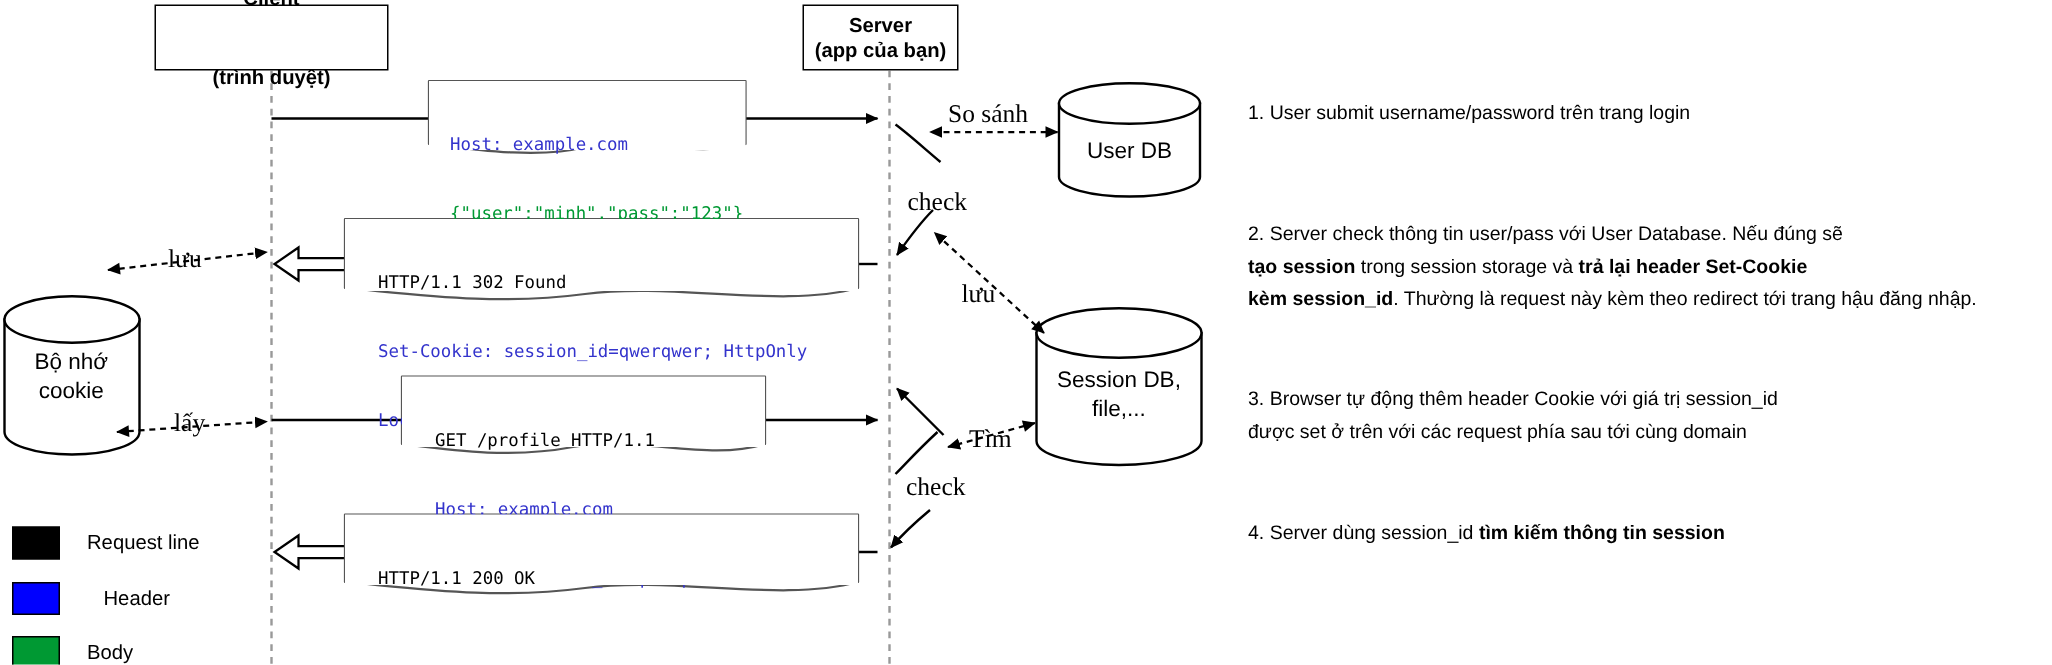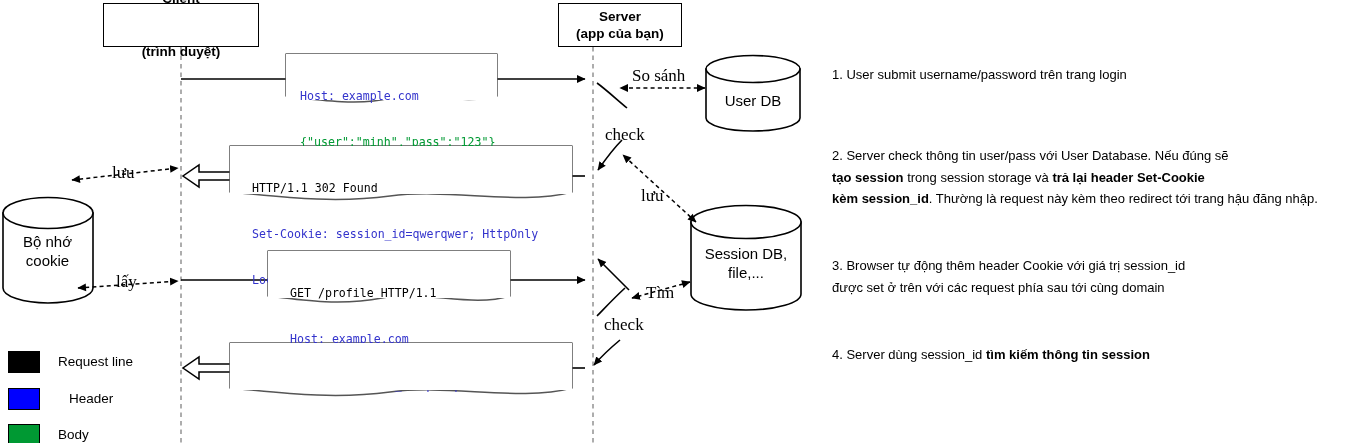--- a/index.html
+++ b/index.html
@@ -160,21 +160,21 @@
   <path d="M268,251 L510,251 L510,296 C472,308 424,290 382,298 C340,306 300,300 268,296 Z" fill="#ffffff" stroke="#555555" stroke-width="1.5" stroke-linejoin="round"></path>
 
   <path d="M230,343 L572,343 L572,388 C520,402 450,384 390,392 C330,400 275,392 230,388 Z" fill="#ffffff" stroke="#555555" stroke-width="1.5" stroke-linejoin="round"></path>
 </svg>
 
 <div class="abs actor-box" style="left:103px; top:3px; width:156px; height:44px;gap:36px;">
   <div>Client</div>
   <div>(trình duyệt)</div>
 </div>
 
-<div class="abs actor-box" style="left:535px; top:3px; width:124px; height:44px;margin-left:23px;">
+<div class="abs actor-box" style="left:535px; top:3px; width:104px; height:44px;">
   <div>Server</div>
   <div>(app của bạn)</div>
 </div>
 
 <div class="abs msg-box" style="left:286px; top:54px; width:211px; height:46px;">
   <div class="msg-line-header">Host: example.com</div>
   <div class="msg-line-body">{"user":"minh","pass":"123"}</div>
 </div>
 
 <div class="abs msg-box" style="left:230px; top:146px; width:342px; height:48px; padding-left:22px;">
@@ -183,20 +183,21 @@
   <div class="msg-line-header">Location: http://example.com/profile</div>
 </div>
 
 <div class="abs msg-box" style="left:268px; top:251px; width:242px; height:47px; padding-left:22px;">
   <div class="msg-line-request">GET /profile HTTP/1.1</div>
   <div class="msg-line-header">Host: example.com</div>
   <div class="msg-line-header">Cookie: session_id=qwerqwer</div>
 </div>
 
 <div class="abs msg-box" style="left:230px; top:343px; width:342px; height:47px; padding-left:22px;">
+  <div class="msg-line-request">HTTP/1.1 200 OK</div>
   
 </div>
 
 <div class="abs" style="left:0px; top:232px; width:95px;">
   <div class="cyl-label" style="position:static;">Bộ nhớ</div>
   <div class="cyl-label" style="position:static;">cookie</div>
 </div>
 
 <div class="abs" style="left:706px; top:91px; width:94px;">
   <div class="cyl-label" style="position:static;">User DB</div>

